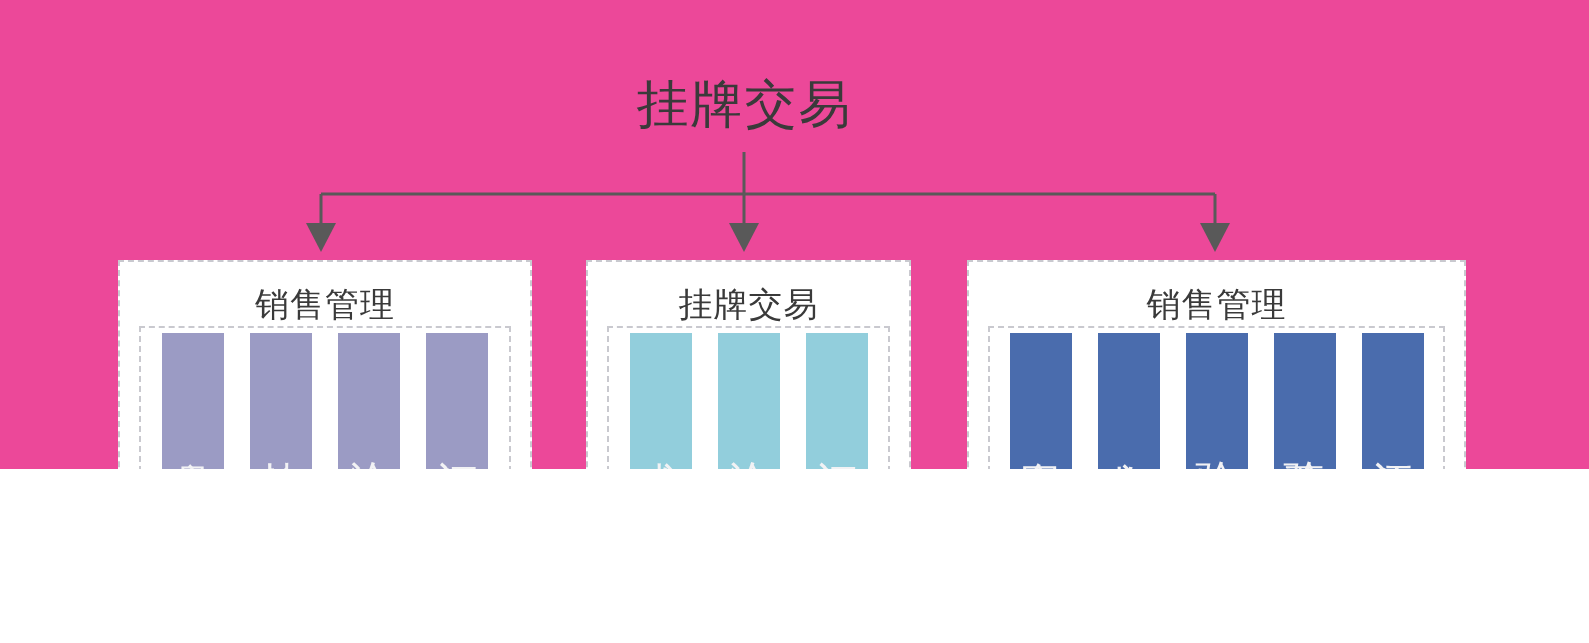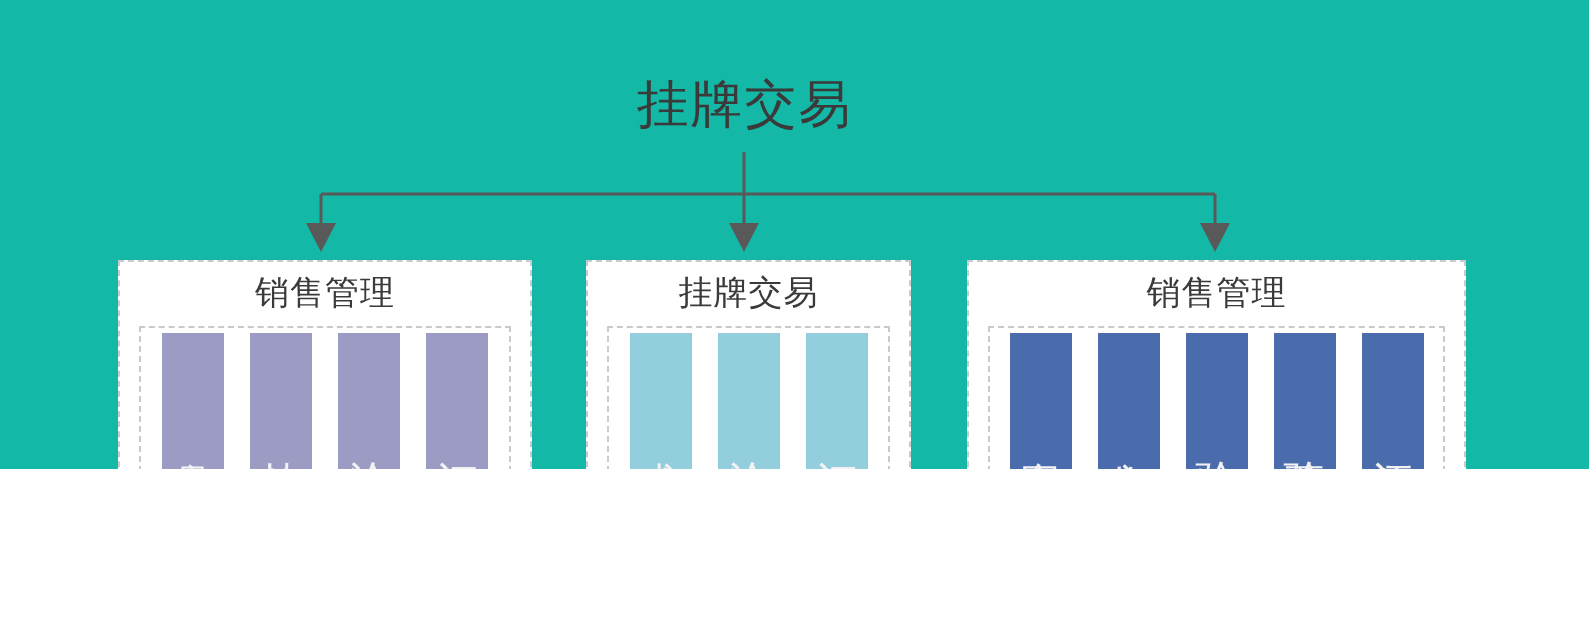--- a/index.html
+++ b/index.html
@@ -7,21 +7,21 @@
     padding: 0;
     background: #ffffff;
   }
   body {
     font-family: "Liberation Sans", "DejaVu Sans", sans-serif;
   }
   #canvas {
     position: relative;
     width: 1589px;
     height: 469px;
-    background: #14b8a6;
+    background: #ec4899;
     overflow: hidden;
     text-decoration: underline;
   }
 
   
   #root-title {
     position: absolute;
     left: 0;
     top: 74px;
     width: 1489px;
@@ -57,21 +57,21 @@
     top: 0;
     height: 308px;
     border: 2px dashed #c9c9cf;
     box-sizing: border-box;
     background: #ffffff;
   }
   .group-title {
     position: absolute;
     left: 0;
     right: 0;
-    top: 8px;
+    top: 20px;
     text-align: center;
     font-size: 34px;
     line-height: 44px;
     color: #3a3a3a;
     letter-spacing: 1px;
     white-space: nowrap;
   }
   .group-inner {
     position: absolute;
     left: 19px;

